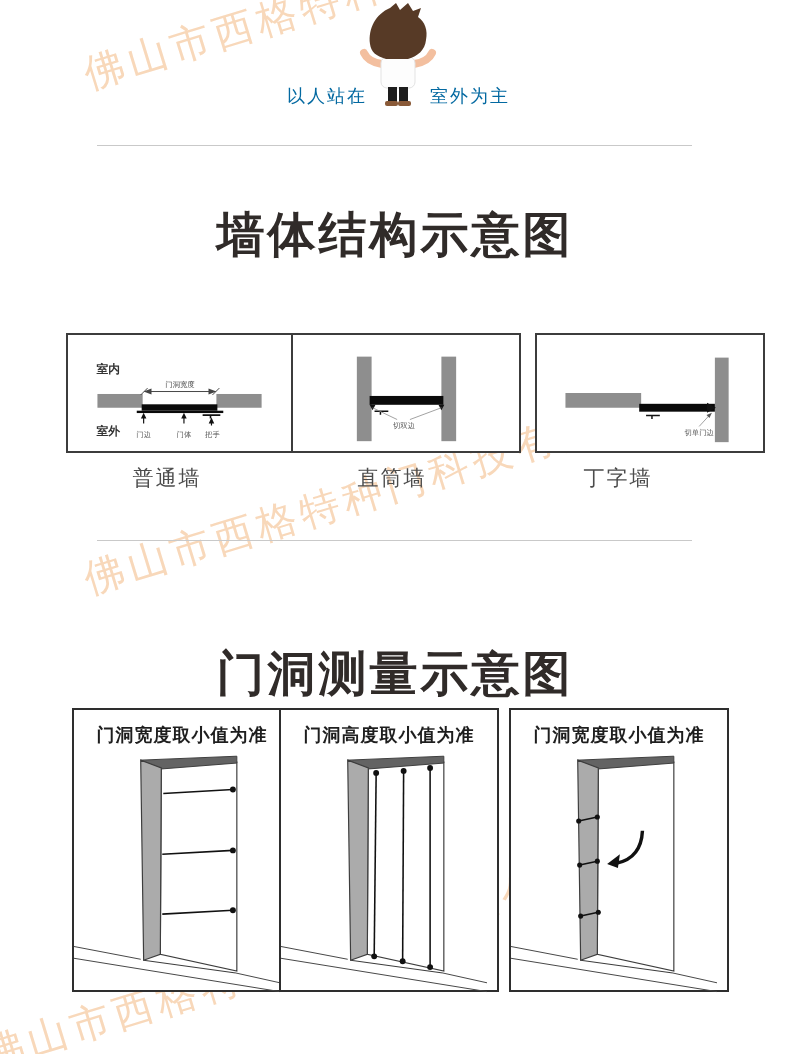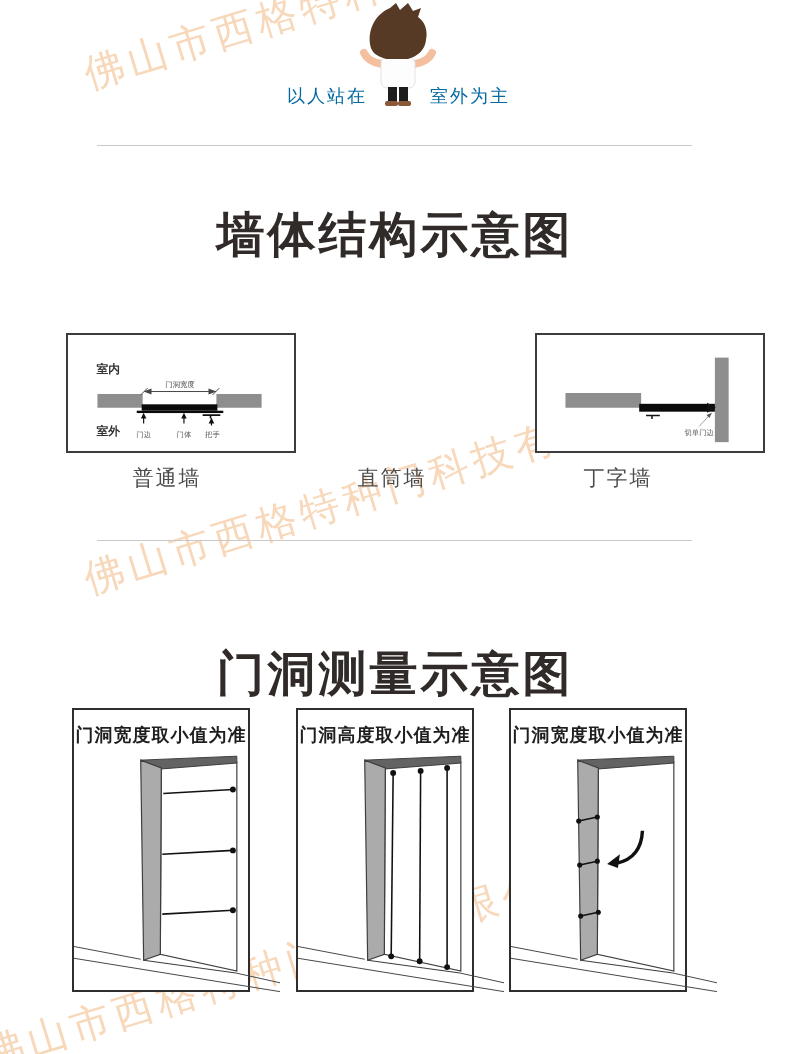--- a/index.html
+++ b/index.html
@@ -18,21 +18,21 @@
   .big-title { position:absolute; left:0; width:790px; text-align:center;
                font-size:48px; font-weight:bold; color:#302b29; letter-spacing:3px; z-index:2; }
 
   .wall-box { position:absolute; top:333px; width:230px; height:120px;
               border:2px solid #3c3c3c; background:#fff; z-index:2; }
   .wall-box svg { display:block; width:100%; height:100%; }
 
   .caption { position:absolute; top:464px; width:202px; text-align:center;
              font-size:21px; color:#4c4c4c; letter-spacing:2px; z-index:2; }
 
-  .door-box { position:absolute; top:708px; width:178px; height:284px;
+  .door-box { position:absolute; top:708px; width:220px; height:284px;
               border:2px solid #2e2e2e; background:#fff; z-index:2; }
   .door-box .door-title { text-align:center; font-size:18px; font-weight:bold;
                           color:#1e1e1e; margin-top:13px; letter-spacing:1px; }
   .door-box svg { display:block; width:206px; height:246px; }
 
   svg text { font-family:"Liberation Sans", sans-serif; }
 </style>
 </head>
 <body>
 
@@ -77,20 +77,33 @@
       <path d="M62,90 v-7 M103,90 v-7 M131,92 v-4" stroke="#111" stroke-width="1.2"></path>
       <polygon points="62,79 59.2,85 64.8,85" fill="#111"></polygon>
       <polygon points="103,79 100.2,85 105.8,85" fill="#111"></polygon>
       <polygon points="131,84 128.2,90 133.8,90" fill="#111"></polygon>
       <text x="62" y="104" font-size="7.5" fill="#555" text-anchor="middle">门边</text>
       <text x="103" y="104" font-size="7.5" fill="#555" text-anchor="middle">门体</text>
       <text x="132" y="104" font-size="7.5" fill="#555" text-anchor="middle">把手</text>
     </svg>
   </div>
 
+  <div class="wall-box" style="left:291px;">
+    <svg viewBox="0 0 200 118">
+      <rect x="50" y="22" width="15" height="86" fill="#8e8e8e"></rect>
+      <rect x="136" y="22" width="15" height="86" fill="#8e8e8e"></rect>
+      <rect x="63" y="62" width="75" height="9" fill="#0a0a0a"></rect>
+      <polygon points="63,71 69,71 66,76.5" fill="#111"></polygon>
+      <polygon points="133,71 139,71 136,76.5" fill="#111"></polygon>
+      <path d="M68,77.5 h14 M74,77.5 v3.5" stroke="#111" stroke-width="1.5" fill="none"></path>
+      <line x1="91" y1="86" x2="66" y2="74" stroke="#888" stroke-width="0.8"></line>
+      <line x1="104" y1="86" x2="136" y2="74" stroke="#888" stroke-width="0.8"></line>
+      <text x="98" y="95" font-size="7.5" fill="#555" text-anchor="middle">切双边</text>
+    </svg>
+  </div>
 
   <div class="wall-box" style="left:515px;margin-left:20px;">
     <svg viewBox="0 0 200 118">
       <rect x="14" y="59" width="77" height="15" fill="#8e8e8e"></rect>
       <rect x="166" y="23" width="14" height="86" fill="#8e8e8e"></rect>
       <rect x="89" y="70" width="77" height="8" fill="#0a0a0a"></rect>
       <polygon points="158,69 158,79 167,74" fill="#111"></polygon>
       <path d="M96,82 h14 M102,82 v3.5" stroke="#111" stroke-width="1.5" fill="none"></path>
       <line x1="150" y1="93" x2="161" y2="81" stroke="#888" stroke-width="0.8"></line>
       <polygon points="163,79 157.5,81.5 160.5,84.5" fill="#555"></polygon>
@@ -118,21 +131,21 @@
       <line x1="71" y1="215" x2="165" y2="228" stroke="#3d3d3d" stroke-width="1.2"></line>
       <line x1="91" y1="45" x2="162" y2="41" stroke="#111" stroke-width="1.6"></line>
       <circle cx="162" cy="41" r="3" fill="#111"></circle>
       <line x1="90" y1="107" x2="162" y2="103" stroke="#111" stroke-width="1.6"></line>
       <circle cx="162" cy="103" r="3" fill="#111"></circle>
       <line x1="90" y1="168" x2="162" y2="164" stroke="#111" stroke-width="1.6"></line>
       <circle cx="162" cy="164" r="3" fill="#111"></circle>
     </svg>
   </div>
 
-  <div class="door-box" style="left:296px;">
+  <div class="door-box" style="left:279px;">
     <div class="door-title">门洞高度取小值为准</div>
     <svg viewBox="0 0 210 246">
       <line x1="0" y1="201" x2="68" y2="214" stroke="#444" stroke-width="1"></line>
       <line x1="0" y1="213" x2="210" y2="247" stroke="#444" stroke-width="1"></line>
       <line x1="165" y1="228" x2="210" y2="238" stroke="#444" stroke-width="1"></line>
       <polygon points="89,19 166,13 166,226 88,209" fill="#fff" stroke="#3d3d3d" stroke-width="1.2"></polygon>
       <polygon points="68,11 166,7 166,14 89,20" fill="#636363" stroke="#3d3d3d" stroke-width="1"></polygon>
       <polygon points="68,11 89,19 88,209 71,215" fill="#ababab" stroke="#3d3d3d" stroke-width="1.2"></polygon>
       <line x1="71" y1="215" x2="165" y2="228" stroke="#3d3d3d" stroke-width="1.2"></line>
       <line x1="97" y1="24" x2="95" y2="211" stroke="#111" stroke-width="1.6"></line>

